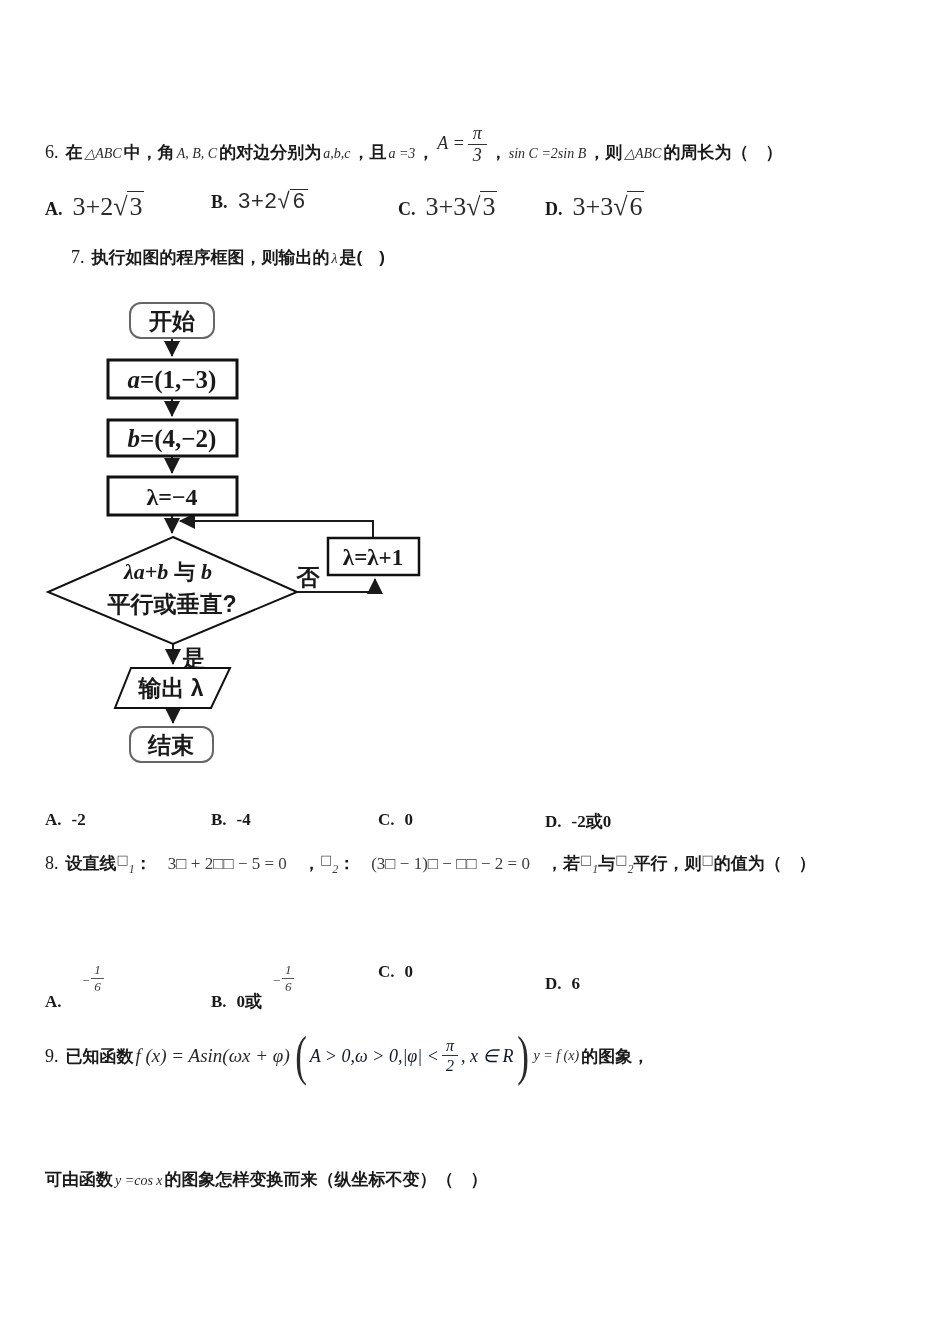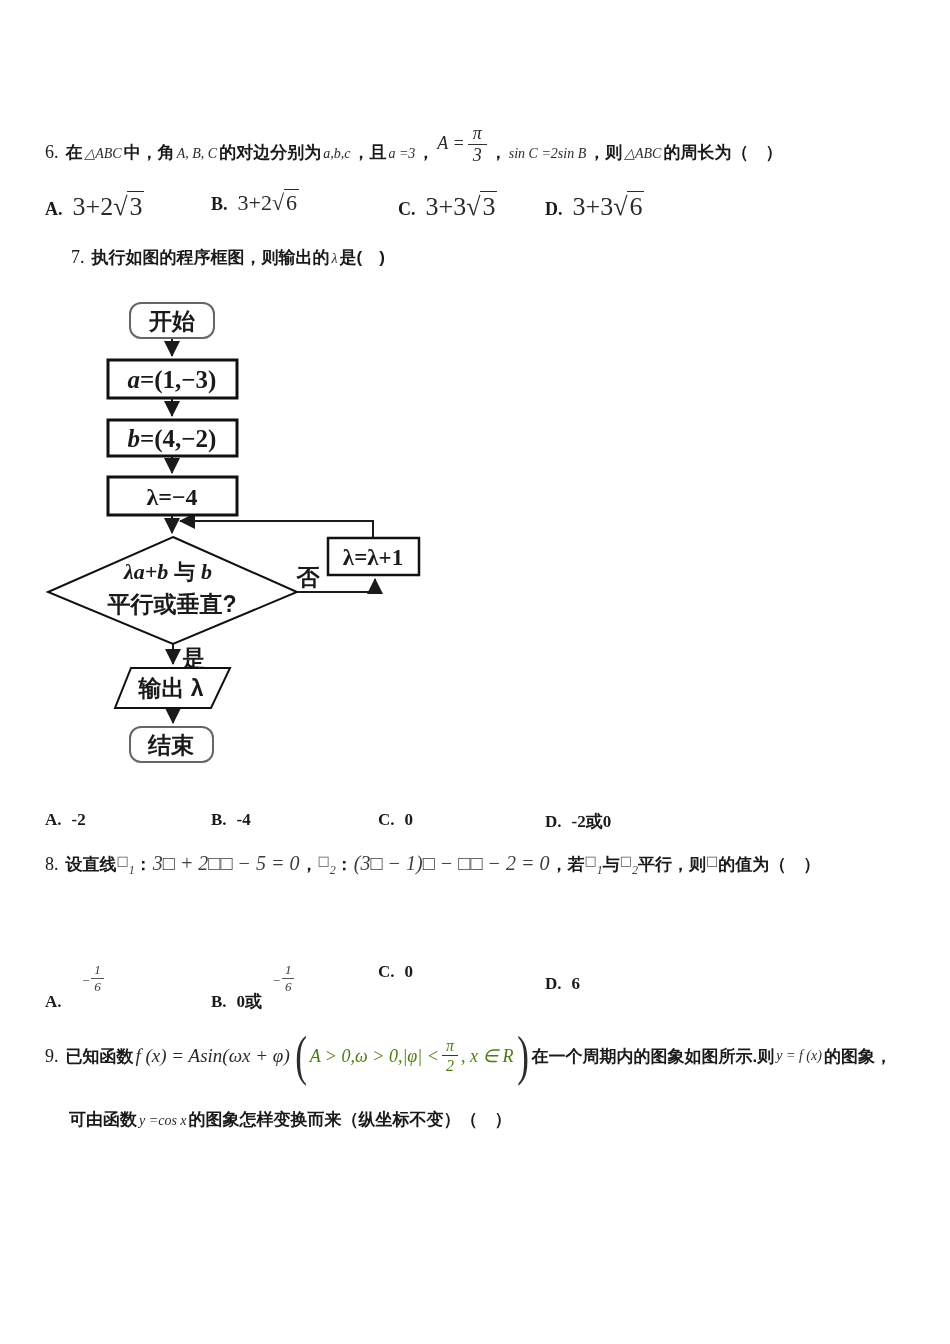--- a/index.html
+++ b/index.html
@@ -21,53 +21,53 @@
   
   .opt{position:absolute;white-space:nowrap;}
   .olabel{font-family:"Liberation Serif",serif;font-weight:700;font-size:18px;margin-right:10px;}
   .oformula{font-family:"Liberation Serif",serif;font-size:26px;color:#2b2b2b;}
   .sq{font-style:normal;}
   .rad{border-top:1.6px solid #2b2b2b;padding:0 2px;}
   .oplain{font-family:"Liberation Serif",serif;font-weight:700;font-size:17px;}
   
   .tofu{font-family:"DejaVu Sans",sans-serif;font-size:13px;color:#555;vertical-align:5px;font-weight:400;}
   .lsub{font-family:"Liberation Serif",serif;font-style:italic;font-size:12px;vertical-align:-4px;color:#3d3d3d;}
-  .eq{font-family:"Liberation Serif",serif;font-style:italic;font-size:20px;color:#3d3d3d;margin:0 1px;}
+  .eq{font-family:"Liberation Serif",serif;font-size:17px;color:#3d3d3d;margin:0 16px;}
   
   .rfrac{display:inline-block;vertical-align:16px;font-family:"Liberation Serif",serif;
     font-style:italic;font-size:13px;color:#3d3d3d;margin-left:10px;}
   .fsign{vertical-align:6px;margin-right:1px;}
   .fstack{display:inline-block;text-align:center;}
   .fnum{display:block;border-bottom:1px solid #555;padding:0 3px;line-height:1.25;}
   .fden{display:block;line-height:1.3;}
   
   .q9row{display:flex;align-items:center;white-space:nowrap;}
   .bigparen{font-family:"Liberation Serif",serif;font-weight:400;font-size:54px;line-height:0.9;
     display:inline-block;transform:scaleX(0.65);color:#2b2b2b;}
-  .cond{font-family:"Liberation Serif",serif;font-style:italic;font-size:18px;color:#4d7c0f;display:flex;align-items:center;}
+  .cond{font-family:"Liberation Serif",serif;font-style:italic;font-size:18px;color:#0f172a;display:flex;align-items:center;}
   .cfrac{display:inline-block;text-align:center;font-size:16px;margin:0 3px;}
   .cfnum{display:block;border-bottom:1.3px solid #333;padding:0 4px;line-height:1.2;}
   .cfden{display:block;line-height:1.25;}
   
   .fc-zh{font-family:"Liberation Sans",sans-serif;font-weight:600;fill:#1a1a1a;}
   .fc-math{font-family:"Liberation Serif",serif;fill:#1a1a1a;font-weight:600;}
   .bvar{font-style:italic;font-weight:700;font-family:"Liberation Serif",serif;}
 </style>
 </head>
 <body>
 
 <div class="abs line" style="left:45px;top:132px;">
   <span class="qnum">6.</span><span class="zh">在</span><span class="math">△ABC</span><span class="zh">中，角</span><span class="math">A, B, C</span><span class="zh">的对边分别为</span><span class="math">a,b,c</span><span class="zh">，且</span><span class="math">a =3</span><span class="zh">，</span><span class="vfracwrap"><span>A =</span><span class="vstack"><span class="vnum">π</span><span class="vden">3</span></span></span><span class="zh">，</span><span class="math">sin C =2sin B</span><span class="zh">，则</span><span class="math">△ABC</span><span class="zh">的周长为（　）</span>
 </div>
 
 <div class="opt" style="left:45px;top:192px;">
   <span class="olabel">A.</span><span class="oformula"><span>3+2</span><span class="sq">√</span><span class="rad">3</span></span>
 </div>
 <div class="opt" style="left:211px;top:190px;">
-  <span class="olabel">B.</span><span class="oformula" style="font-size:22px;"><span>3+2</span><span class="sq">√</span><span class="rad">6</span></span>
+  <span class="olabel">B.</span><span class="oformula" style="font-size:22px;font-family:Liberation Mono, monospace;"><span>3+2</span><span class="sq">√</span><span class="rad">6</span></span>
 </div>
 <div class="opt" style="left:378px;top:192px;margin-left:20px;">
   <span class="olabel">C.</span><span class="oformula"><span>3+3</span><span class="sq">√</span><span class="rad">3</span></span>
 </div>
 <div class="opt" style="left:545px;top:192px;">
   <span class="olabel">D.</span><span class="oformula"><span>3+3</span><span class="sq">√</span><span class="rad">6</span></span>
 </div>
 
 <div class="abs line" style="left:45px;top:246px;margin-left:26px;">
   <span class="qnum">7.</span><span class="zh">执行如图的程序框图，则输出的</span><span class="math">λ</span><span class="zh">是(　)</span>
@@ -156,20 +156,19 @@
   <span class="bigparen">(</span>
   <span class="cond">
     <span>A &gt; 0,ω &gt; 0,|φ| &lt;</span>
     <span class="cfrac">
         <span class="cfnum">π</span>
         <span class="cfden">2</span>
       </span>
     <span>, x ∈ R</span>
   </span>
   <span class="bigparen">)</span>
-  <span class="zh">在一个周期内的图象如图所示.则 </span>
   <span class="math">y = f (x)</span>
   <span class="zh">的图象，</span>
 </div>
 
-<div class="abs line" style="left:45px;top:1108px;margin-left:24px;">
+<div class="abs line" style="left:45px;top:1168px;">
   <span class="zh">可由函数</span><span class="math">y =cos x</span><span class="zh">的图象怎样变换而来（纵坐标不变）（　）</span>
 </div>
 
 </body></html>

